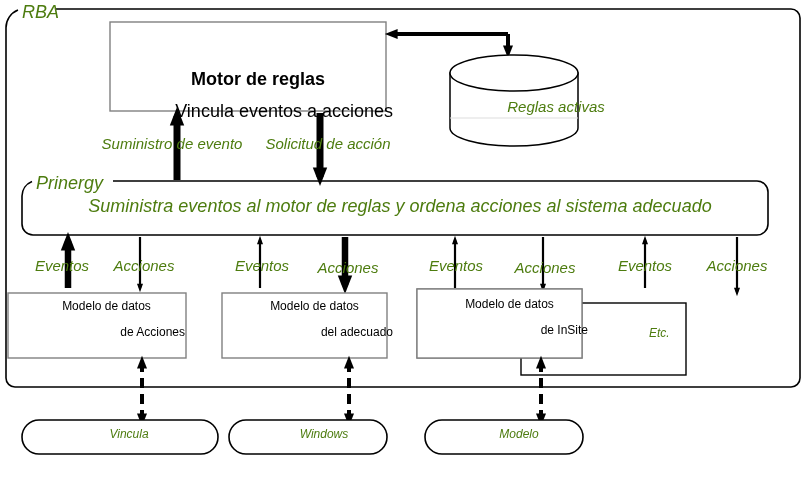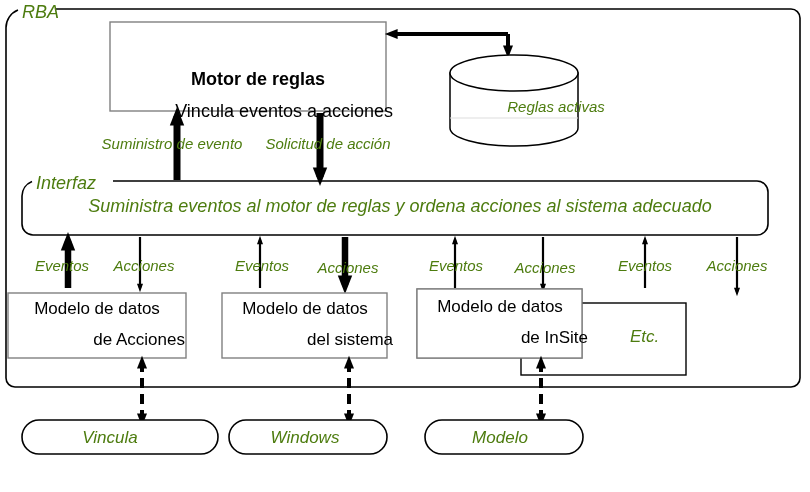--- a/index.html
+++ b/index.html
@@ -30,21 +30,21 @@
     white-space: nowrap;
     line-height: 1.12;
     color: #4d7c0f;
     font-style: italic;
   }
   .center {
     text-align: center;
     transform: translateX(-50%);
   }
   .t15 { font-size: 15px; }
-  .t17 { font-size: 17px; }
+  .t17 { font-size: 12px; margin-left: 19px; }
   .t18 { font-size: 18px; }
   .bold { font-weight: bold; }
   .boxlabel {
     position: absolute;
     font-size: 17px;
     text-align: center;
     transform: translateX(-50%);
   }
   .boxlabel div { line-height: 1.0; }
   .boxlabel .ln2 { margin-top: 14px; text-align: right; }
@@ -137,21 +137,21 @@
     <div class="t18 bold">Motor de reglas</div>
     <div class="t18 ln2">Vincula eventos a acciones</div>
   </div>
 
   <div class="lbl t15 center" style="left:514px; top:99px;margin-left:42px;">Reglas activas</div>
 
   <div class="lbl t15 center" style="left:328px; top:136px;">Solicitud de acción</div>
 
   <div class="lbl t15 center" style="left:172px; top:136px;">Suministro de evento</div>
 
-  <div class="lbl t18" style="left:36px; top:173px;">Interfaz</div>
+  <div class="lbl t18" style="left:36px; top:173px;">Prinergy</div>
 
   <div class="lbl t18 center" style="left:400px; top:196px;">Suministra eventos al motor de reglas y ordena acciones al sistema adecuado</div>
 
   <div class="lbl t15 center" style="left:62px; top:258px;">Eventos</div>
   <div class="lbl t15 center" style="left:144px; top:258px;">Acciones</div>
 
   <div class="lbl t15 center" style="left:262px; top:258px;">Eventos</div>
   <div class="lbl t15 center" style="left:348px; top:260px;">Acciones</div>
 
   <div class="lbl t15 center" style="left:456px; top:258px;">Eventos</div>
@@ -160,21 +160,21 @@
   <div class="lbl t15 center" style="left:645px; top:258px;">Eventos</div>
   <div class="lbl t15 center" style="left:737px; top:258px;">Acciones</div>
 
   <div class="boxlabel" style="left:97px; top:300px; width:176px;">
     <div class="t17">Modelo de datos</div>
     <div class="t17 ln2">de Acciones</div>
   </div>
 
   <div class="boxlabel" style="left:305px; top:300px; width:176px;">
     <div class="t17">Modelo de datos</div>
-    <div class="t17 ln2">del sistema</div>
+    <div class="t17 ln2">del adecuado</div>
   </div>
 
   <div class="boxlabel" style="left:500px; top:298px; width:176px;">
     <div class="t17">Modelo de datos</div>
     <div class="t17 ln2">de InSite</div>
   </div>
 
   <div class="lbl t17" style="left:630px; top:327px;">Etc.</div>
 
   <div class="lbl t17 center" style="left:110px; top:428px;">Vincula</div>

